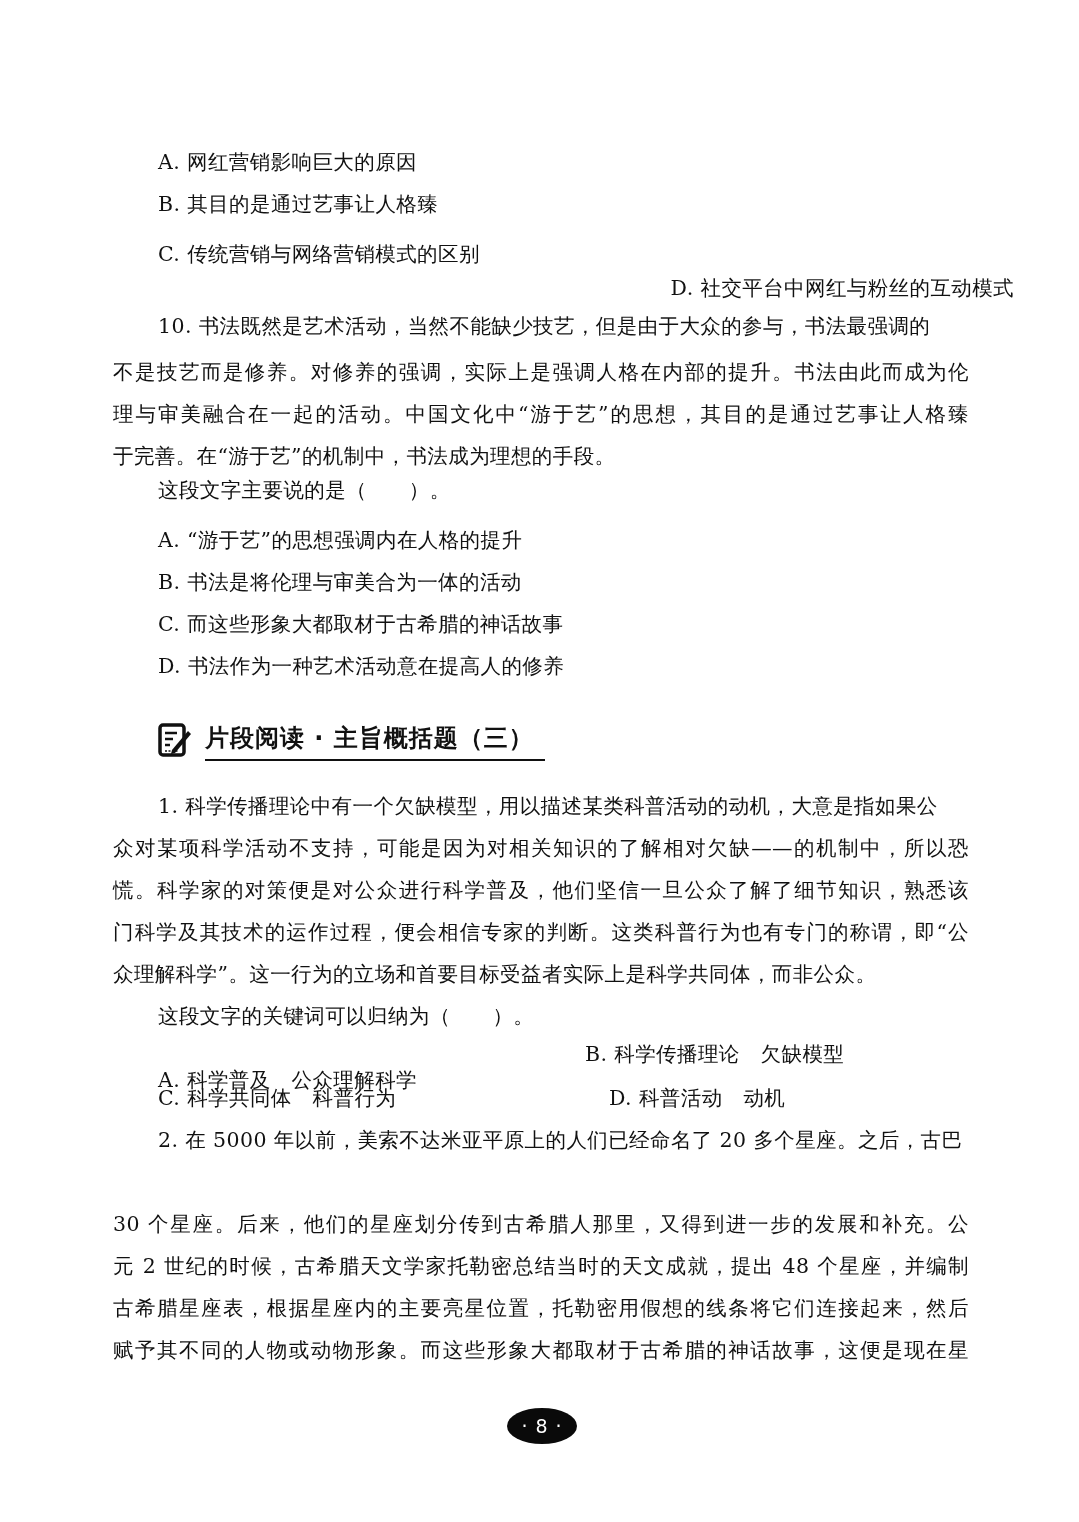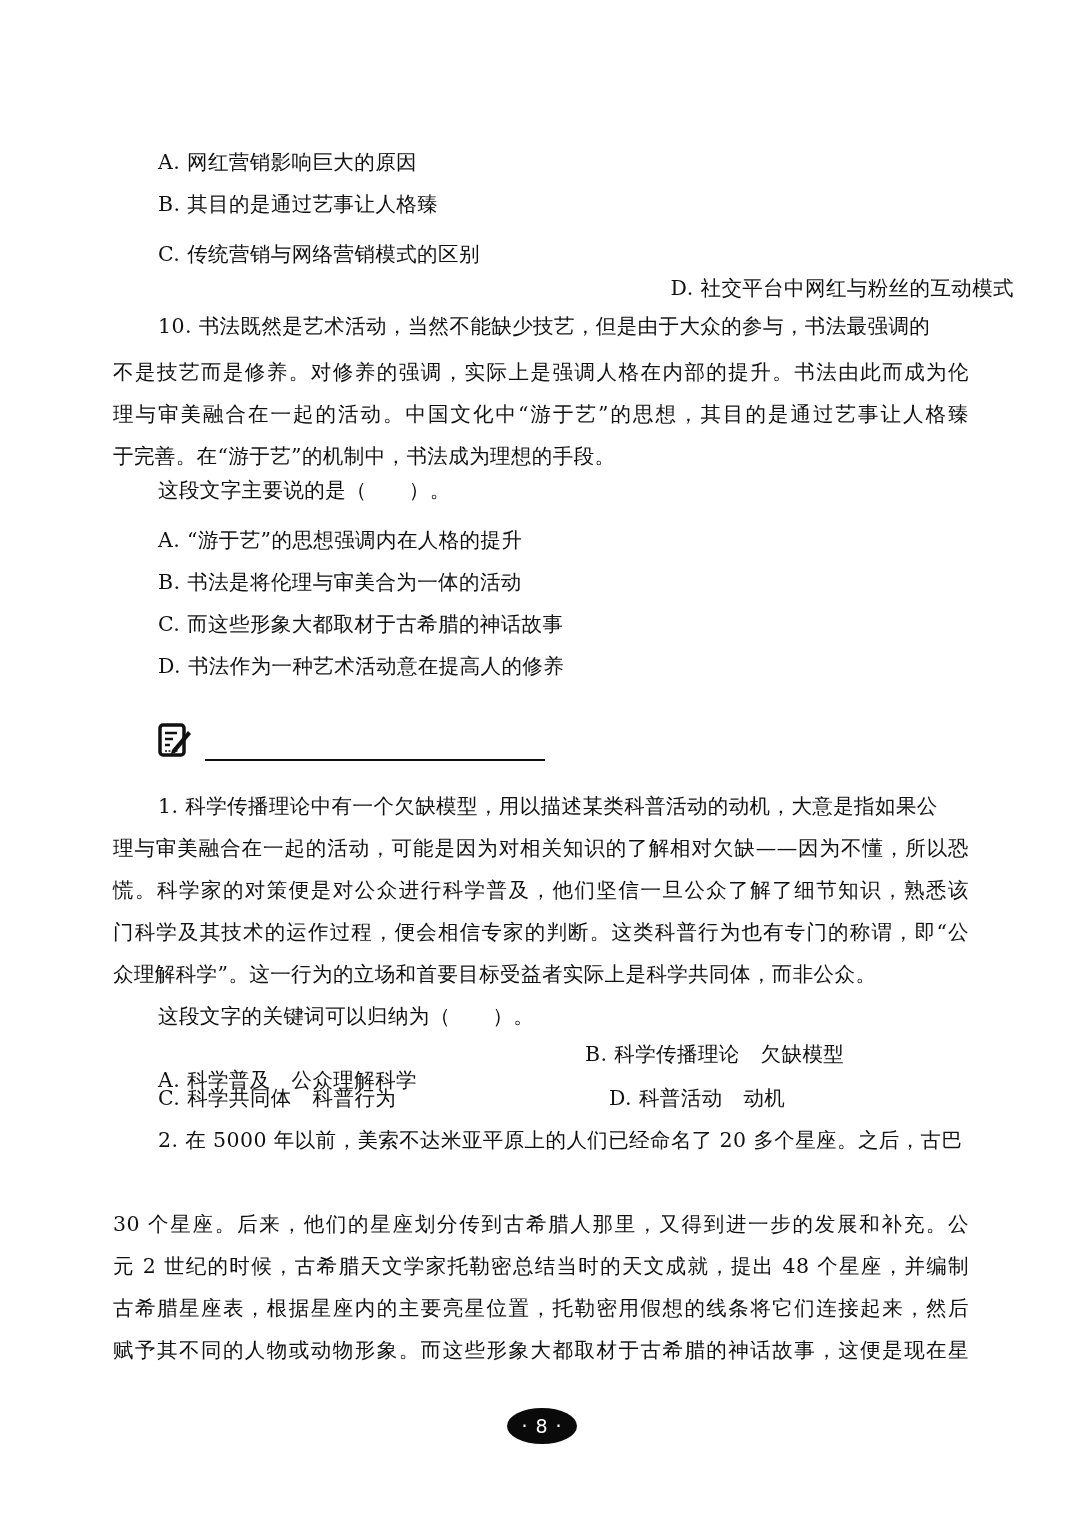--- a/index.html
+++ b/index.html
@@ -110,25 +110,26 @@
     <span class="section-icon">
       <svg width="34" height="36" viewBox="0 0 34 36">
         <rect x="2" y="3" width="24" height="30" rx="3" ry="3" fill="none" stroke="#111" stroke-width="3.5"></rect>
         <line x1="7" y1="11" x2="19" y2="11" stroke="#111" stroke-width="2.5"></line>
         <line x1="7" y1="17" x2="15" y2="17" stroke="#111" stroke-width="2.5"></line>
         <line x1="7" y1="23" x2="12" y2="23" stroke="#111" stroke-width="2.5"></line>
         <line x1="7" y1="29" x2="21" y2="29" stroke="#111" stroke-width="1.5" stroke-dasharray="2,1.5"></line>
         <path d="M14 28 L30 9 L33 12 L17 31 L13 32 Z" fill="#111"></path>
       </svg>
     </span>
+    <span class="section-title">片段阅读 · 主旨概括题（三）</span>
     <div class="section-rule"></div>
   </div>
 
   <div class="line indent" style="top:792px; width:811px;">1. 科学传播理论中有一个欠缺模型，用以描述某类科普活动的动机，大意是指如果公</div>
-  <div class="line justify" style="top:834px;">理与审美融合在一起的活动，可能是因为对相关知识的了解相对欠缺——因为不懂，所以恐</div>
+  <div class="line justify" style="top:834px;">众对某项科学活动不支持，可能是因为对相关知识的了解相对欠缺——的机制中，所以恐</div>
   <div class="line justify" style="top:876px;">慌。科学家的对策便是对公众进行科学普及，他们坚信一旦公众了解了细节知识，熟悉该</div>
   <div class="line justify" style="top:918px;">门科学及其技术的运作过程，便会相信专家的判断。这类科普行为也有专门的称谓，即“公</div>
   <div class="line" style="top:960px;">众理解科学”。这一行为的立场和首要目标受益者实际上是科学共同体，而非公众。</div>
 
   <div class="line indent" style="top:1002px;">这段文字的关键词可以归纳为（　　）。</div>
   <div class="col2" style="left:158px; top:1042px;margin-top:24px;">A. 科学普及　公众理解科学</div>
   <div class="col2" style="left:585px; top:1040px;">B. 科学传播理论　欠缺模型</div>
   <div class="col2" style="left:158px; top:1084px;">C. 科学共同体　科普行为</div>
   <div class="col2" style="left:585px; top:1084px;margin-left:24px;">D. 科普活动　动机</div>
 

